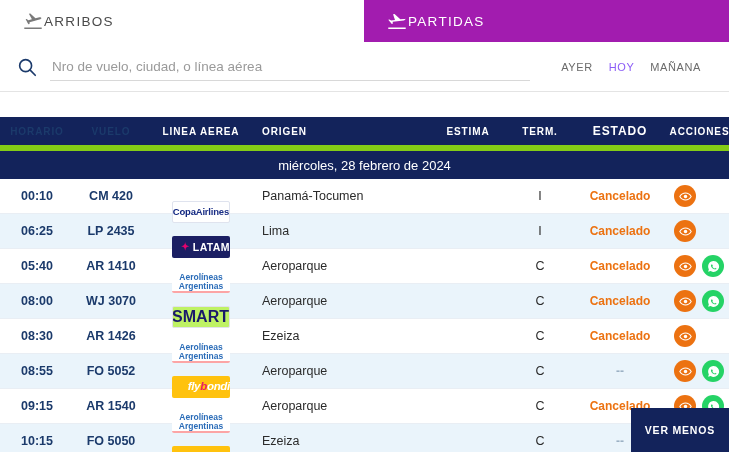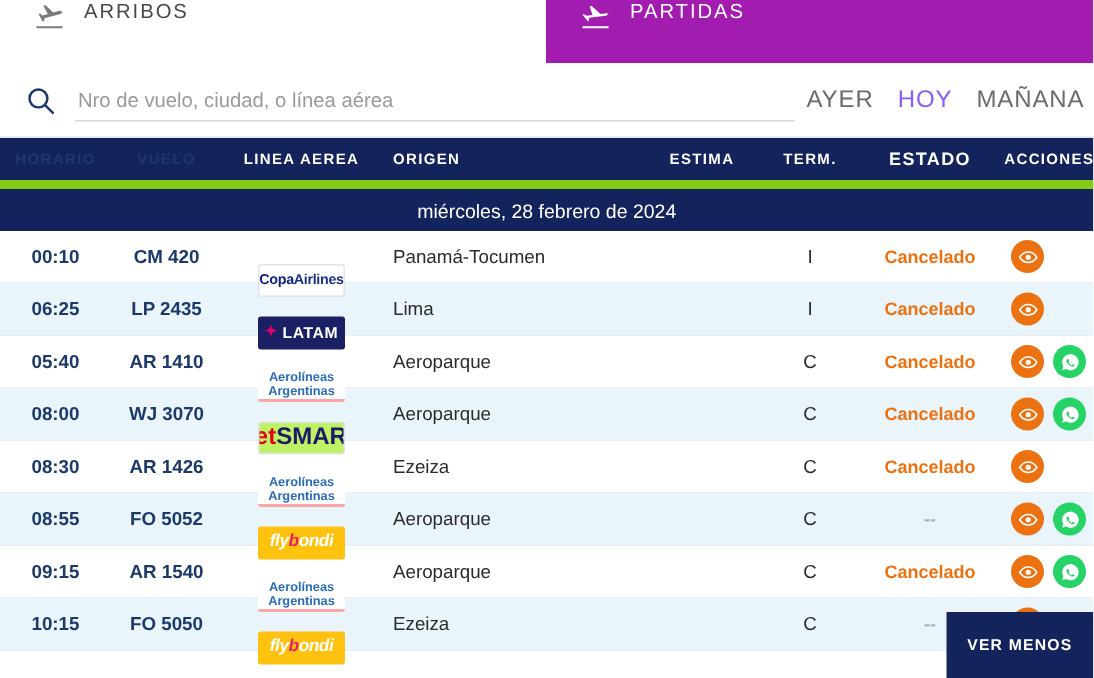--- a/index.html
+++ b/index.html
@@ -18,21 +18,21 @@
   }
 
   
   .tabs {
     display: flex;
     height: 42px;
     width: 100%;
   }
   .tab {
     display: flex;
-    gap: 12px;
+    align-items: center;
     padding-left: 22px;
     font-size: 13.5px;
     letter-spacing: 1.3px;
     font-weight: 400;
   }
   .tab.arrivals {
     width: 364px;
     background: #ffffff;
     color: #4a4a4a;
   }
@@ -71,41 +71,42 @@
     height: 28px;
     width: 480px;
     font-size: 13.5px;
     color: #333;
     font-family: "Liberation Sans", sans-serif;
     background: transparent;
   }
   .search-input::placeholder { color: #9a9a9a; }
   .day-links {
     position: absolute;
-    right: 6px;
+    right: 28px;
     top: 50%;
     transform: translateY(-50%);
     display: flex;
     gap: 16px;
-    font-size: 16px;
+    font-size: 11px;
     letter-spacing: .6px;
   }
   .day-link { color: #6b6b6b; cursor: pointer; }
   .day-link.active { color: #8b5cf6; }
 
   
   .thead {
     display: flex;
     align-items: center;
     height: 28px;
     background: #13235b;
     color: #ffffff;
     font-size: 10px;
     letter-spacing: .9px;
     font-weight: 700;
+    margin-top: 25px;
   }
   .daterow {
     height: 34px;
     background: #13235b;
     color: #ffffff;
     font-size: 13px;
     font-weight: 400;
     display: flex;
     align-items: center;
     justify-content: center;
@@ -128,21 +129,21 @@
   .c-estima   { width: 84px;  text-align: center; }
   .c-term     { width: 60px;  text-align: center; }
   .c-estado   { width: 100px; text-align: center; color:#ec7211; font-weight:700; font-size:12px;}
   .c-acciones { width: 59px;  display:flex; align-items:center; gap:6px; padding-left: 4px;}
 
   .thead .c-origen { padding-left: 8px; }
 
   
   .logo {
     width: 58px; height: 22px;
-    display: flex; align-items: center; justify-content: center;
+    display: flex; align-items: center; justify-content: flex-end;
     border-radius: 2px;
     font-size: 9px;
     font-weight: 700;
     overflow: hidden;
     line-height: 1;
     margin-top: 32px;
   }
   .logo-copa {
     background:#ffffff; color:#1b2f86; border:1px solid #dfe3ee;
     font-size: 9.5px; letter-spacing:-.2px;

